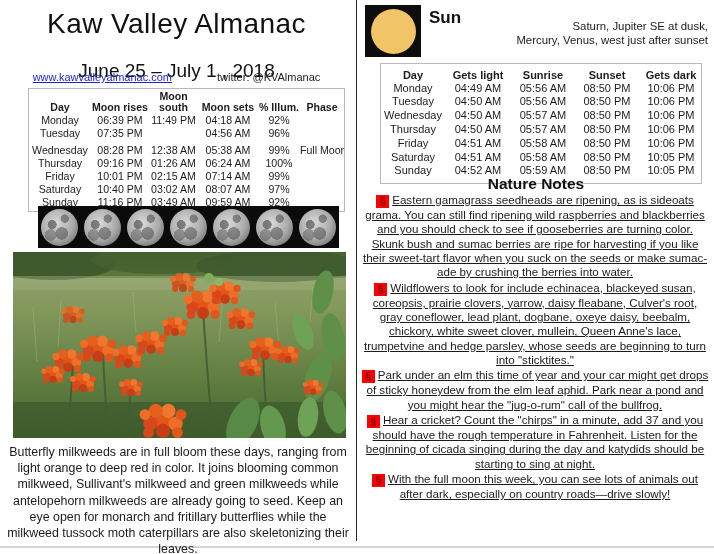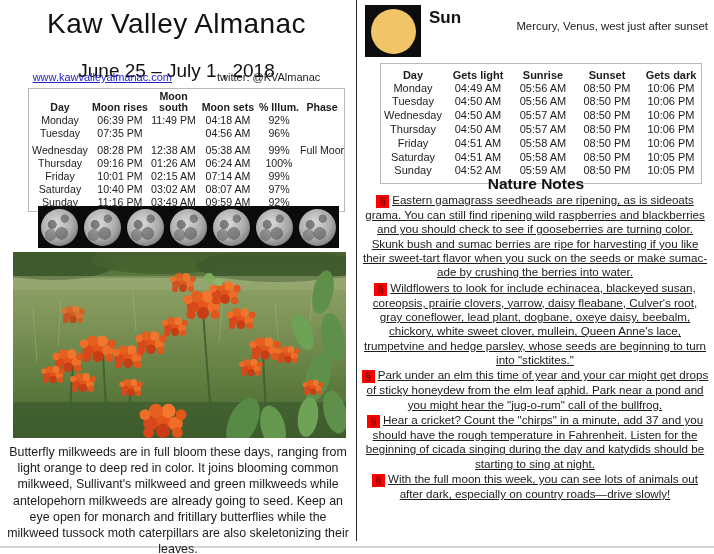--- a/index.html
+++ b/index.html
@@ -246,20 +246,21 @@
   </svg>
 </div>
 
 <div class="abs caption">Butterfly milkweeds are in full bloom these days, ranging from light orange to deep red in color. It joins blooming common milkweed, Sullivant's milkweed and green milkweeds while antelopehorn milkweeds are already going to seed. Keep an eye open for monarch and fritillary butterflies while the milkweed tussock moth caterpillars are also skeletonizing their leaves.</div>
 
 <div class="abs sunicon">
   <div class="sundisc"></div>
 </div>
 <div class="abs sunlabel">Sun</div>
 <div class="abs planets">
+  <div>Saturn, Jupiter SE at dusk,</div>
   <div>Mercury, Venus, west just after sunset</div>
 </div>
 
 <div class="abs stable-box">
   <table>
     <colgroup>
         <col class="cs0">
         <col class="cs1">
         <col class="cs2">
         <col class="cs3">

